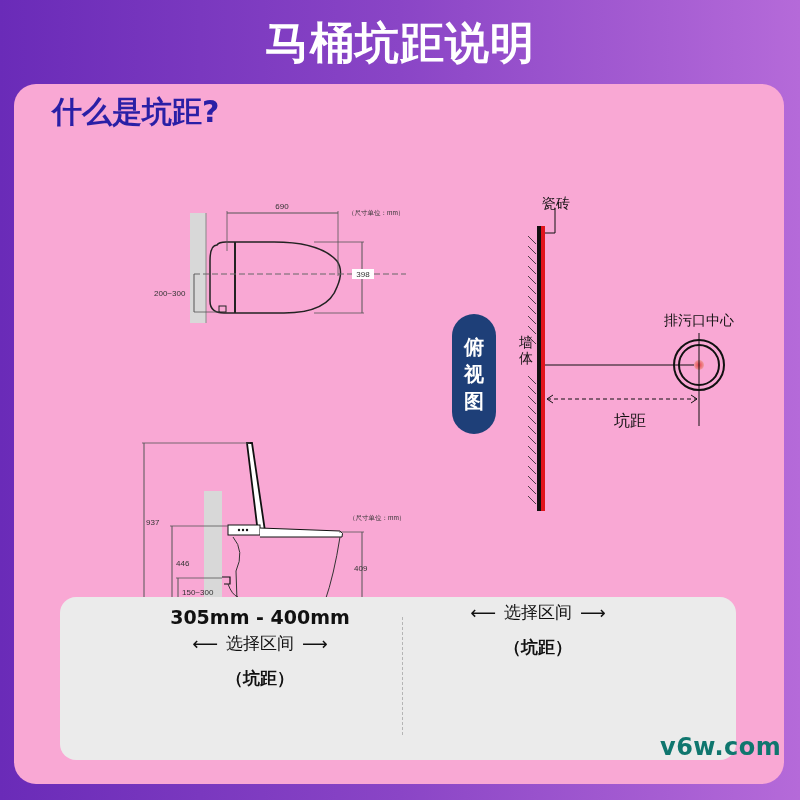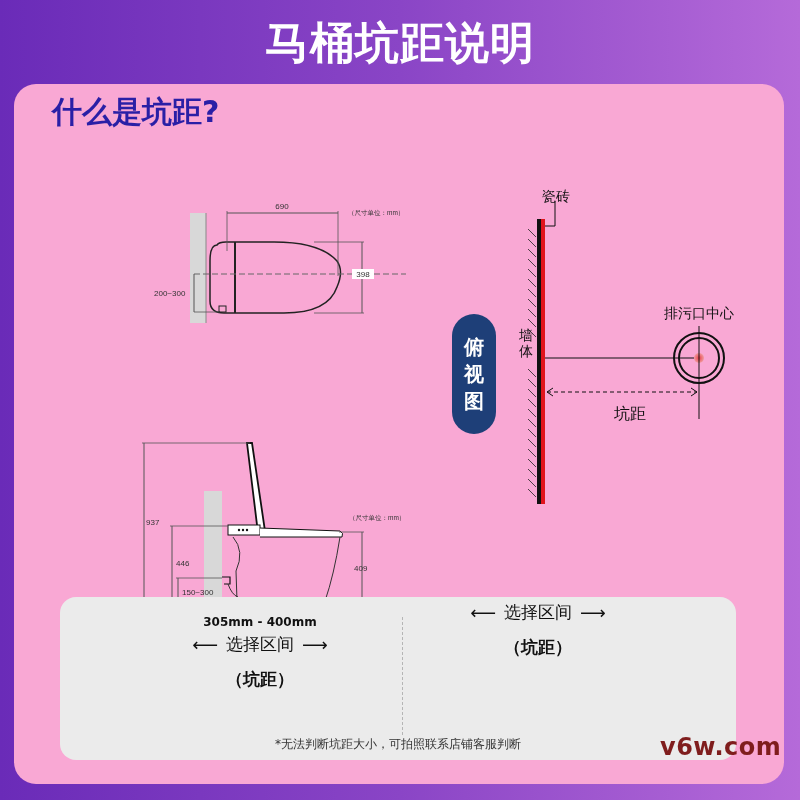--- a/index.html
+++ b/index.html
@@ -39,37 +39,37 @@
     line-height: 27px;
   }
   
   .panel {
     position: absolute; left: 46px; top: 513px; width: 676px; height: 163px;
     background: #ebebeb; border-radius: 16px;
   }
   .col { position: absolute; top: 0; width: 300px; text-align: center; }
   .col.left { left: 50px; }
   .col.right { left: 328px; }
-  .range { margin-top: 18px; font-size: 12px; font-weight: bold; color: #111; }
+  .range { margin-top: 9px; font-size: 19px; font-weight: bold; color: #111; }
   .select-row { margin-top: 4px; font-size: 17px; color: #111; display: flex; justify-content: center; align-items: center; gap: 8px; }
   .arrow { font-size: 18px; }
   .big { margin-top: 0; font-size: 54px; font-weight: bold; color: #7234b4; line-height: 58px; }
   .unit { font-size: 17px; font-weight: bold; color: #111; margin-top: 12px; }
   .divider {
     position: absolute; left: 342px; top: 20px; width: 0; height: 118px;
     border-left: 1px dashed #b5b5b5;
   }
   .note {
     position: absolute; left: 0; top: 139px; width: 676px; text-align: center;
     font-size: 12px; color: #333;
   }
   .watermark {
     position: absolute; left: 660px; top: 733px;
     font-family: "DejaVu Sans", sans-serif; font-size: 24px; font-weight: bold;
-    color: #7f1d1d; letter-spacing: 0.5px;
+    color: #0f766e; letter-spacing: 0.5px;
   }
 </style>
 </head>
 <body>
 
 <div class="banner-title">马桶坑距说明</div>
 
 <div class="card">
   <div class="q-title">什么是坑距?</div>
 
@@ -156,21 +156,21 @@
       </g>
     </svg>
   </div>
 
   <div class="badge" style="left:438px; top:230px;">
     <span>俯</span>
     <span>视</span>
     <span>图</span>
   </div>
 
-  <div class="topview" style="left:436px; top:105px;">
+  <div class="topview" style="left:436px; top:112px;">
     <svg width="330" height="330" viewBox="436 110 330 330" xmlns="http://www.w3.org/2000/svg">
       <defs>
         <radialGradient id="dot" cx="50%" cy="50%" r="50%">
           <stop offset="0%" stop-color="#e8414a"></stop>
           <stop offset="100%" stop-color="#f19aa0"></stop>
         </radialGradient>
       </defs>
 
       <g stroke="#222" stroke-width="0.8">
         <line x1="514" y1="150" x2="522" y2="158"></line>
@@ -235,17 +235,16 @@
     </div>
     <div class="divider"></div>
     <div class="col right">
       <div class="select-row">
         <span class="arrow">⟵</span>
         <span>选择区间</span>
         <span class="arrow">⟶</span>
       </div>
       <div class="unit">（坑距）</div>
     </div>
-    <div class="note">*无法判断坑距大小，可拍照联系店铺客服判断</div>
   </div>
 </div>
 
 <div class="watermark">v6w.com</div>
 
 </body></html>

